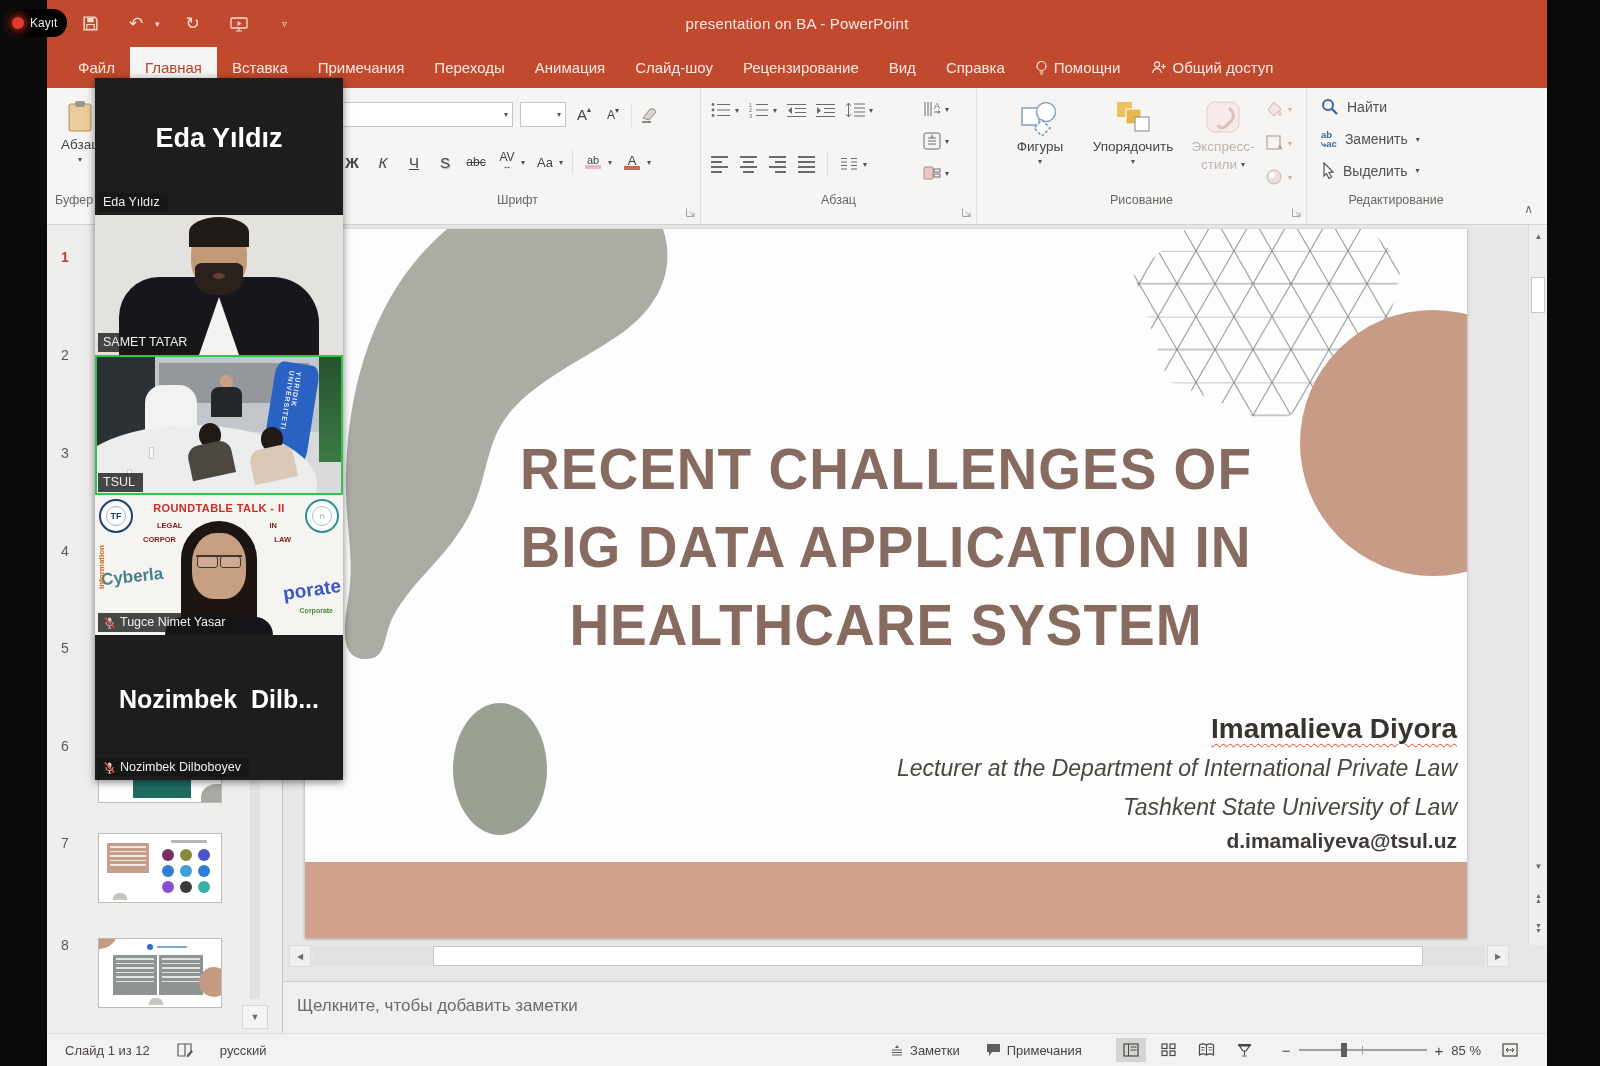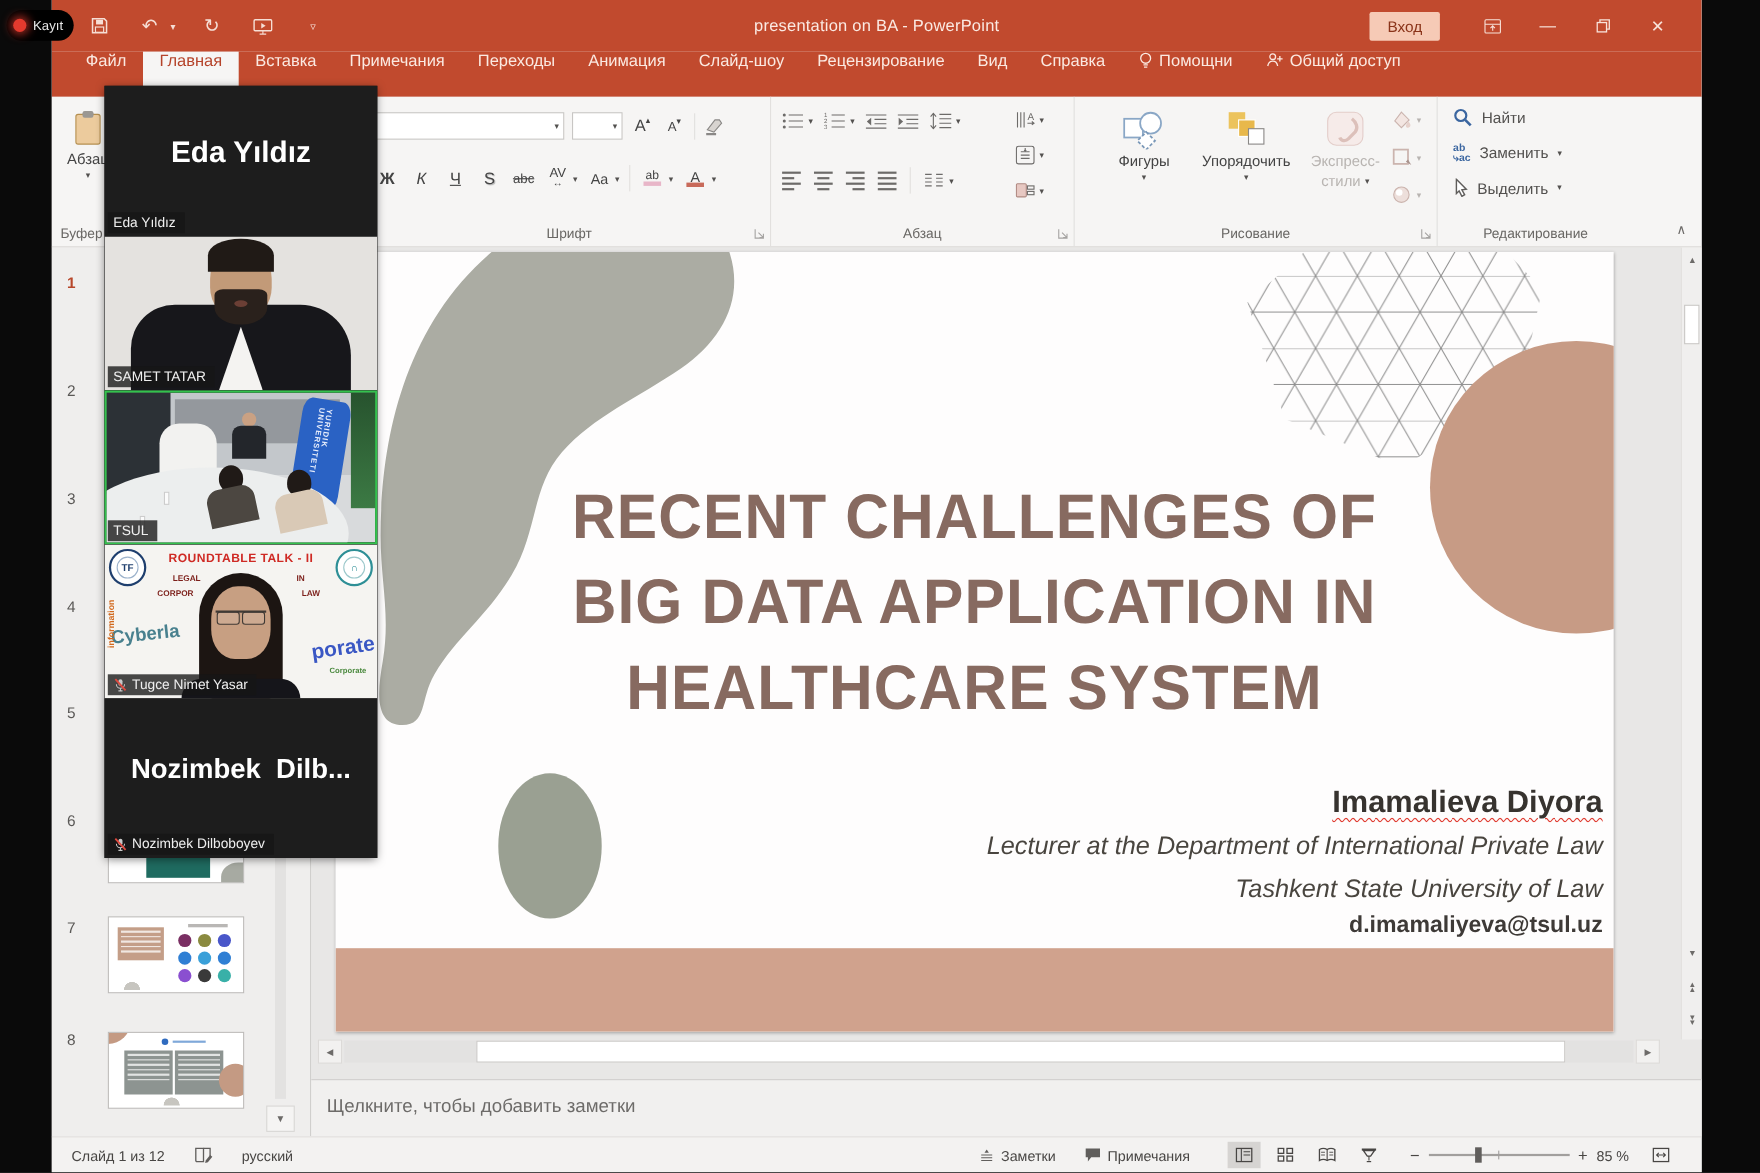--- a/index.html
+++ b/index.html
@@ -20,28 +20,28 @@
   .signin { background:#f6cab6; color:#8a3319; font-size:14px; padding:5px 16px; border-radius:2px; margin-right:18px; }
   .winbtn { width:40px; height:30px; display:flex; align-items:center; justify-content:center; color:#f8e3da; font-size:15px; }
 
   
   .reccap { position:absolute; left:6px; top:9px; height:28px; display:flex; align-items:center; gap:6px; background:#000; border-radius:14px; padding:0 10px 0 6px; z-index:60; }
   .recdot { width:12px; height:12px; border-radius:50%; background:#e33a2e; box-shadow:0 0 8px 3px rgba(227,58,46,.65); }
   .reccap span { color:#e8e8e8; font-size:12px; }
 
   
   .tabsrow { position:absolute; left:0; top:47px; right:0; height:41px; background:#c14a2e; display:flex; align-items:stretch; padding-left:16px; }
-  .tab { display:flex; gap:6px; padding:0 15px; color:#fbe9e1; font-size:15px; white-space:nowrap; }
+  .tab { display:flex; align-items:center; gap:6px; padding:0 15px; color:#fbe9e1; font-size:15px; white-space:nowrap; }
   .tab.active { background:#f6f5f4; color:#b5432a; }
   .tab .tabicon { font-size:14px; display:flex; }
 
   
   .ribbon { position:absolute; left:0; top:88px; right:0; height:137px; background:#f6f5f4; border-bottom:1px solid #d4d2d0; color:#53514f; }
   .rgroup { position:absolute; top:0; height:136px; border-right:1px solid #e2e0de; }
-  .glabel { position:absolute; bottom:5px; left:0; right:0; text-align:center; font-size:12.5px; color:#696764; }
+  .glabel { position:absolute; bottom:17px; left:0; right:0; text-align:center; font-size:12.5px; color:#696764; }
   .launcher { position:absolute; bottom:6px; right:4px; width:11px; height:11px; opacity:.75; }
   .caret { font-size:8px; color:#53514f; }
   .combo { height:25px; background:#fff; border:1px solid #c8c6c4; display:flex; align-items:center; justify-content:flex-end; padding:0 4px; }
   .fbtn { display:inline-flex; align-items:center; justify-content:center; height:24px; min-width:22px; font-size:15px; color:#444; }
   .rowflex { position:absolute; display:flex; align-items:center; gap:7px; }
   .bars { display:inline-block; width:17px; }
   .bars i { display:block; height:2px; background:#6d6b69; margin:3px 0; }
   .bars.c i:nth-child(odd){ width:17px; } .bars.c i:nth-child(even){ width:11px; margin-left:3px; }
   .bars.l i:nth-child(even){ width:11px; }
   .bars.r i:nth-child(even){ width:11px; margin-left:6px; }
@@ -189,38 +189,20 @@
         <div class="qbtn">
           <svg width="18" height="16" viewBox="0 0 18 16">
               <rect x="1" y="2" width="16" height="10" rx="1" fill="none" stroke="#f6ded5" stroke-width="1.3"></rect>
               <path d="M7.5 5l4 2.5-4 2.5z" fill="#f6ded5"></path>
               <path d="M9 12v3M6 15h6" stroke="#f6ded5"></path>
             </svg>
         </div>
         <div class="qbtn" style="font-size:10px;">▿</div>
       </div>
       <div class="title-text">presentation on BA  -  PowerPoint</div>
-      <div class="tb-right">
-        <div class="signin">Вход</div>
-        <div class="winbtn">
-          <svg width="16" height="14" viewBox="0 0 16 14">
-              <rect x="1" y="1" width="14" height="12" rx="1" fill="none" stroke="#f8e3da"></rect>
-              <path d="M1 5h14" stroke="#f8e3da"></path>
-              <path d="M8 11V7M6 8.5l2-2 2 2" stroke="#f8e3da" fill="none"></path>
-            </svg>
-        </div>
-        <div class="winbtn">—</div>
-        <div class="winbtn">
-          <svg width="13" height="13" viewBox="0 0 13 13">
-              <rect x="1" y="3.5" width="8.5" height="8.5" fill="none" stroke="#f8e3da" stroke-width="1.2"></rect>
-              <path d="M3.5 3.5V1h8.5v8.5H10" fill="none" stroke="#f8e3da" stroke-width="1.2"></path>
-            </svg>
-        </div>
-        <div class="winbtn">✕</div>
-      </div>
     </div>
 
     <div class="tabsrow">
       <div class="tab">
           <span>Файл</span>
         </div>
       <div class="tab active">
           <span>Главная</span>
         </div>
       <div class="tab">

